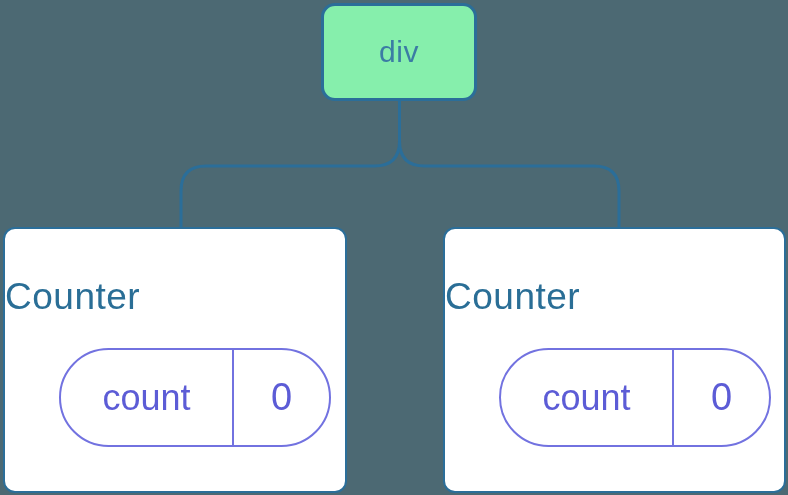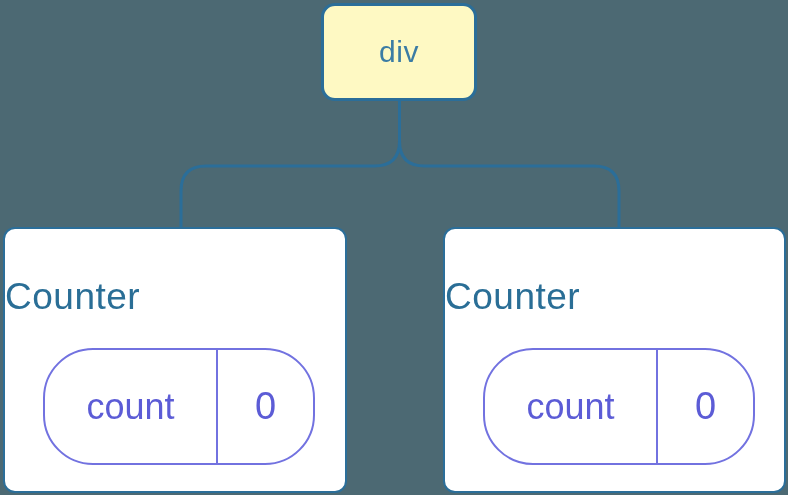--- a/index.html
+++ b/index.html
@@ -26,21 +26,21 @@
     fill: none;
     stroke: #2B6E99;
     stroke-width: 3;
   }
   .root-node {
     position: absolute;
     left: 321px;
     top: 3px;
     width: 156px;
     height: 98px;
-    background: #fef9c3;
+    background: #86efac;
     border: 3px solid #2B6E99;
     border-radius: 14px;
     box-sizing: border-box;
     display: flex;
     align-items: center;
     justify-content: center;
   }
   .root-label {
     font-size: 30px;
     font-weight: 500;
@@ -63,24 +63,24 @@
     left: 0;
     right: 0;
     top: 47px;
     font-size: 37px;
     font-weight: 500;
     color: #2A6E96;
     letter-spacing: 0.5px;
   }
   .state-pill {
     position: absolute;
-    left: 38px;
+    left: 54px;
     top: 119px;
     width: 272px;
-    height: 117px;
+    height: 99px;
     border: 2px solid #7272E0;
     border-radius: 50px;
     box-sizing: border-box;
     display: flex;
     align-items: stretch;
     background: #FFFFFF;
   }
   .state-key {
     flex: 1;
     display: flex;

